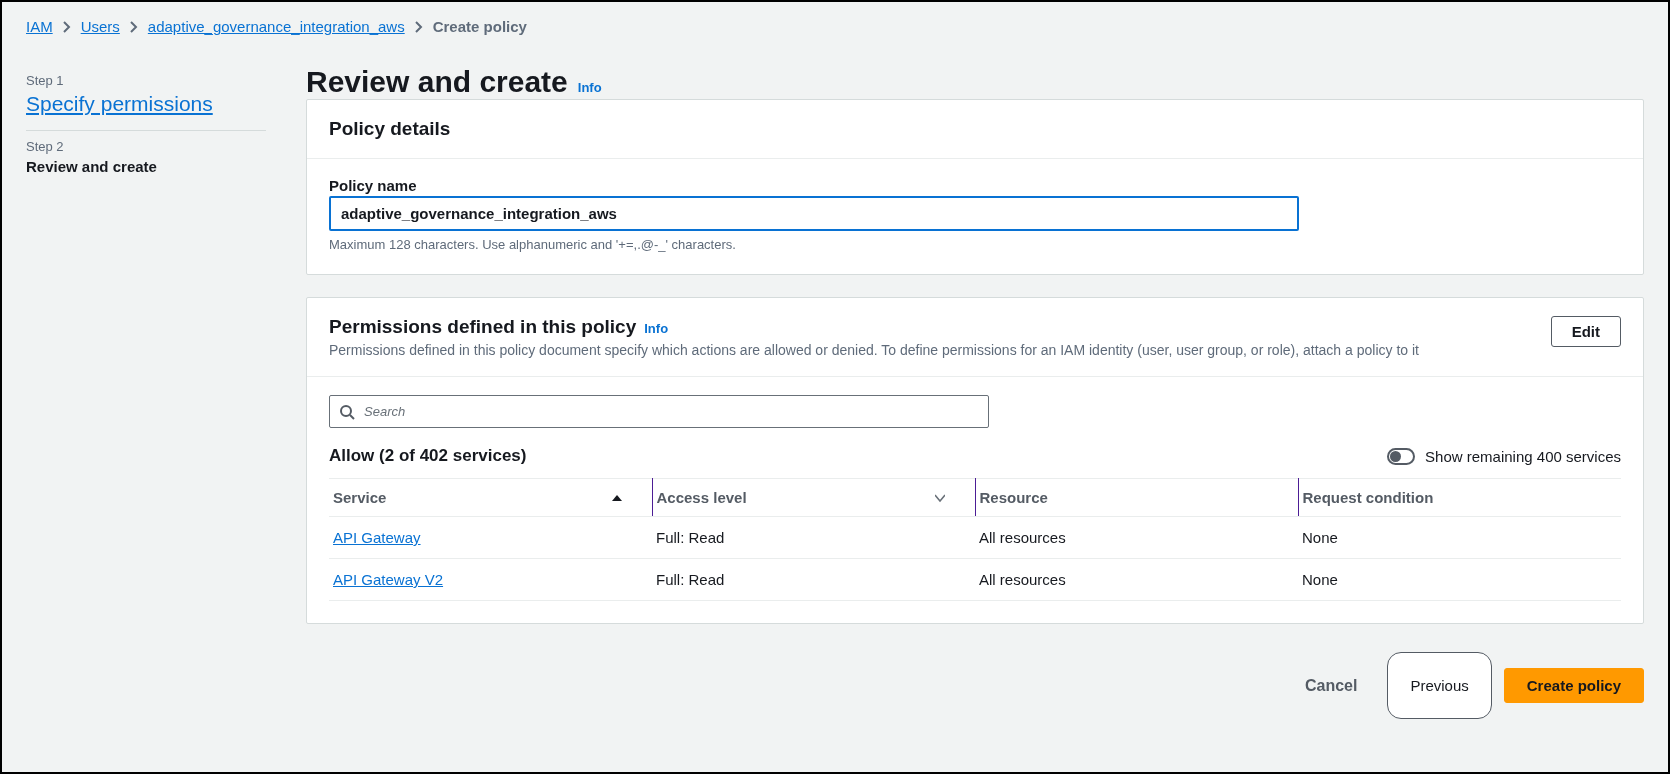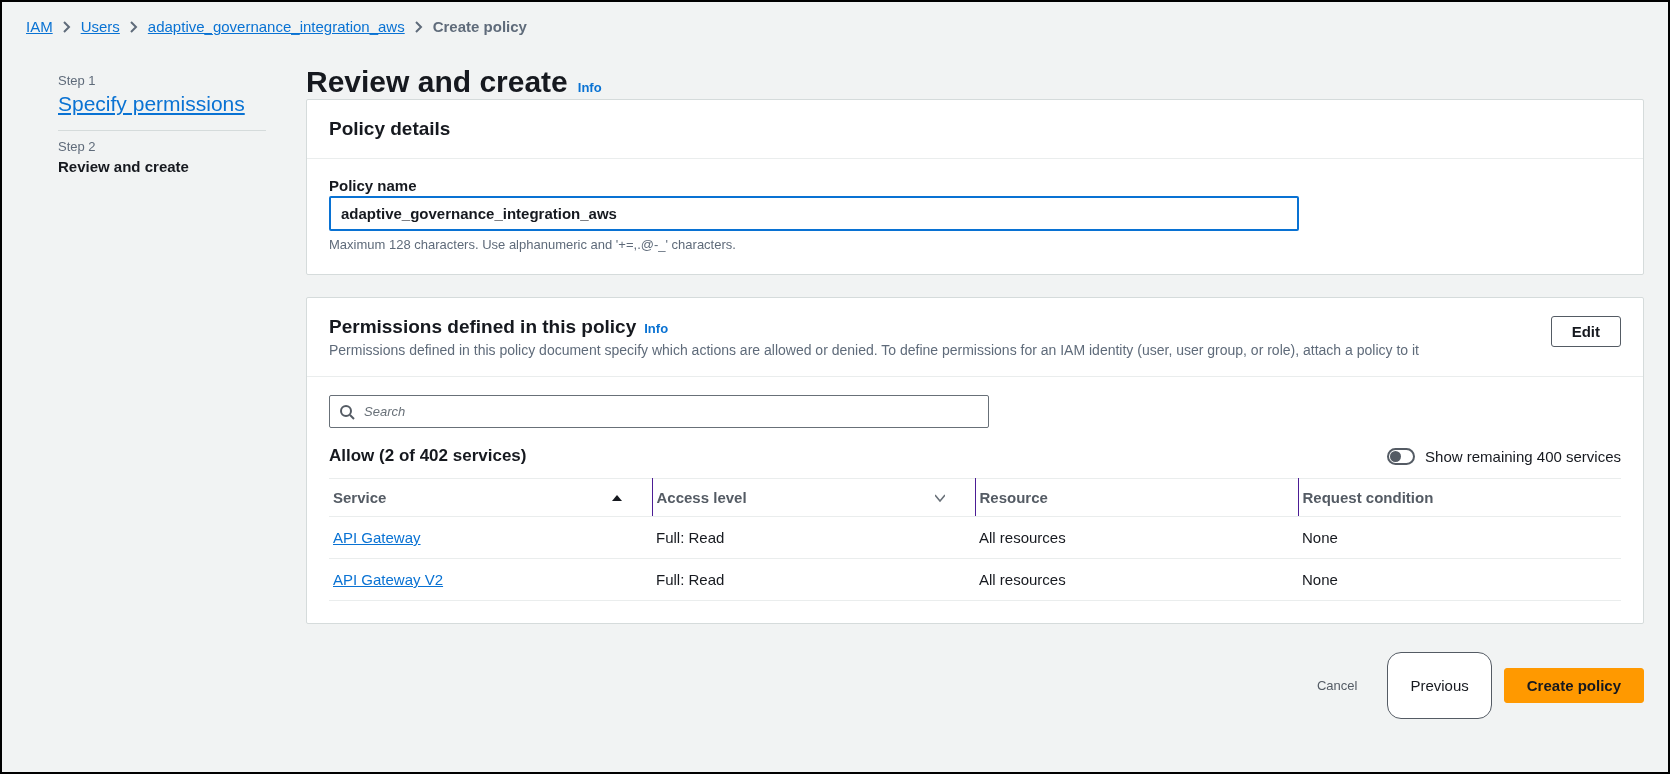--- a/index.html
+++ b/index.html
@@ -42,21 +42,20 @@
     display: flex;
     gap: 40px;
     align-items: flex-start;
   }
   .stepper {
     width: 240px;
     flex-shrink: 0;
   }
   .step-block {
     padding: 8px 0 14px 0;
-    margin-left: 32px;
   }
   .step-block.first {
     border-bottom: 1px solid #d5dbdb;
   }
   .step-label {
     color: #5f6b7a;
     font-size: 13px;
     margin-bottom: 4px;
   }
   .step-title-link {
@@ -263,22 +262,22 @@
     display: flex;
     justify-content: flex-end;
     gap: 12px;
     align-items: center;
     padding-top: 6px;
   }
   .btn-link {
     background: none;
     border: none;
     color: #545b64;
-    font-size: 13px;
-    font-weight: 400;
+    font-size: 16px;
+    font-weight: 700;
     padding: 8px 18px;
     cursor: pointer;
   }
   .btn-secondary {
     background: #fff;
     border: 1px solid #545b64;
     border-radius: 14px;
     padding: 24px 22px;
     font-size: 15px;
     font-weight: 400;

